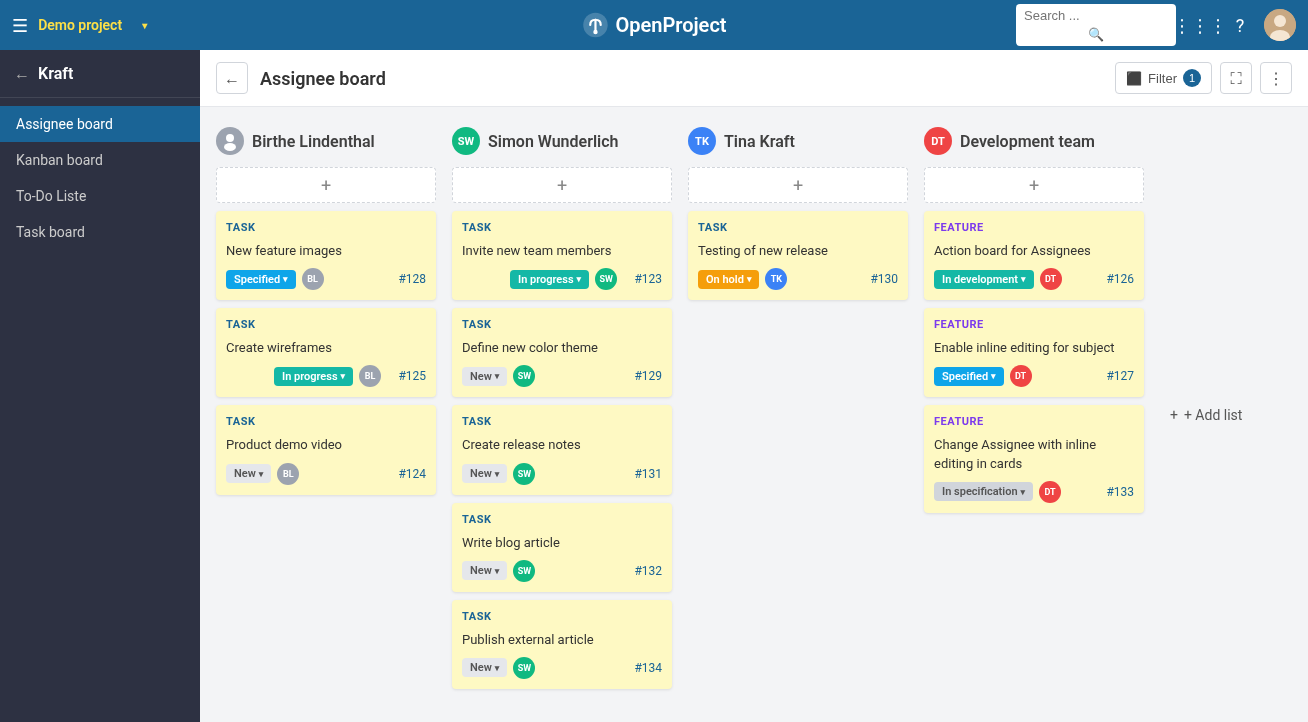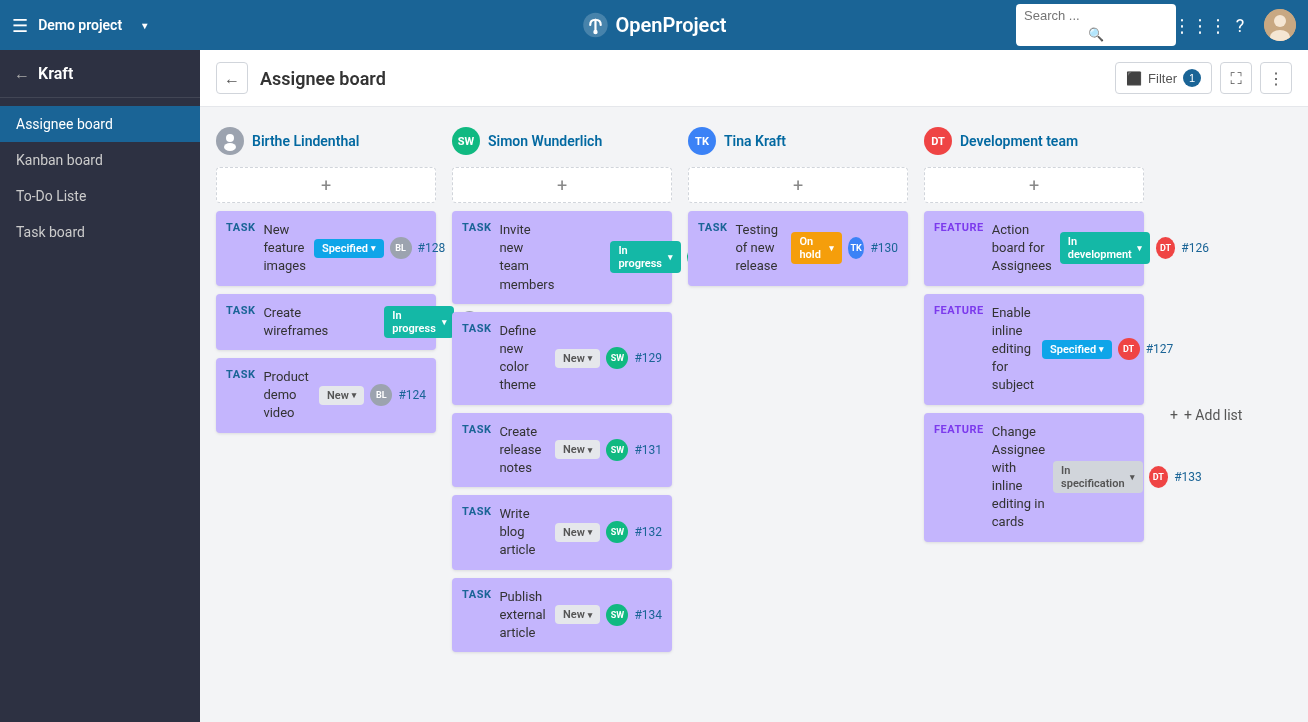--- a/index.html
+++ b/index.html
@@ -10,21 +10,21 @@
       height: 50px;
       background: #1a6496;
       display: flex;
       align-items: center;
       padding: 0 12px;
       gap: 10px;
       position: relative;
     }
     .topnav-hamburger { color: #fff; font-size: 18px; cursor: pointer; }
     .topnav-project {
-      color: #ffffff;
+      color: #fde047;
       font-size: 14px;
       font-weight: 600;
       display: flex;
       align-items: center;
       gap: 20px;
       cursor: pointer;
       justify-content: flex-end;
     }
     .topnav-project .chevron { font-size: 10px; }
     .topnav-logo {
@@ -243,46 +243,46 @@
       border-radius: 50%;
       display: flex;
       align-items: center;
       justify-content: center;
       font-size: 11px;
       font-weight: 700;
       color: #fff;
       flex-shrink: 0;
     }
     .column-title {
-      font-size: 14px;
+      font-size: 16px;
       font-weight: 600;
-      color: #0369a1;
+      color: #404040;
     }
     .add-card-btn {
       width: 100%;
       height: 36px;
       border: 1px dashed #d1d5db;
       border-radius: 4px;
       background: #fff;
       display: flex;
       align-items: center;
       justify-content: center;
       cursor: pointer;
       color: #888;
       font-size: 18px;
     }
 
     
     .card {
-      background: #c4b5fd;
+      background: #fef9c3;
       border-radius: 4px;
       padding: 10px;
       box-shadow: 0 1px 3px rgba(0,0,0,0.1);
       display: flex;
-      flex-direction: row;
+      flex-direction: column;
       gap: 8px;
     }
     .card-type {
       font-size: 11px;
       font-weight: 700;
       letter-spacing: 0.5px;
     }
     .card-type.task { color: #1a6496; }
     .card-type.feature { color: #7c3aed; }
     .card-title {

